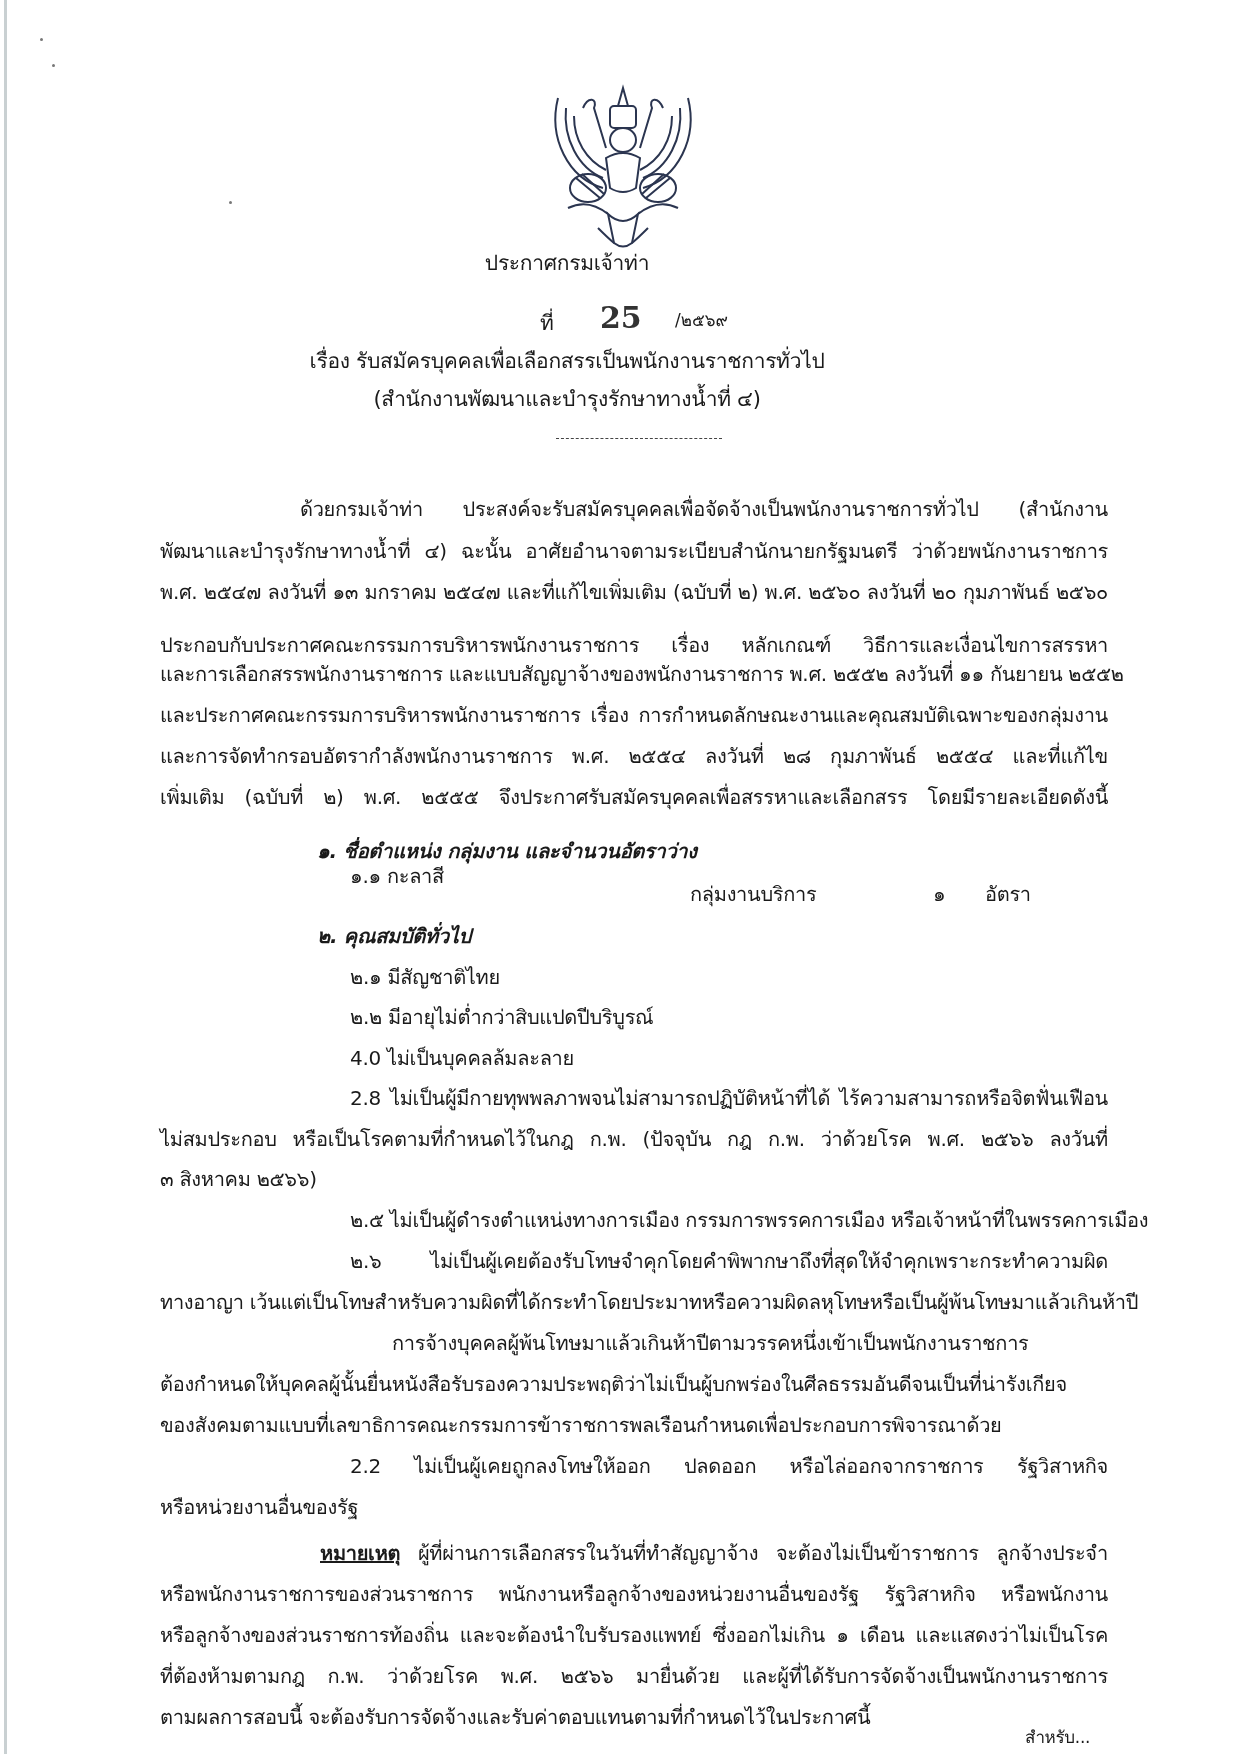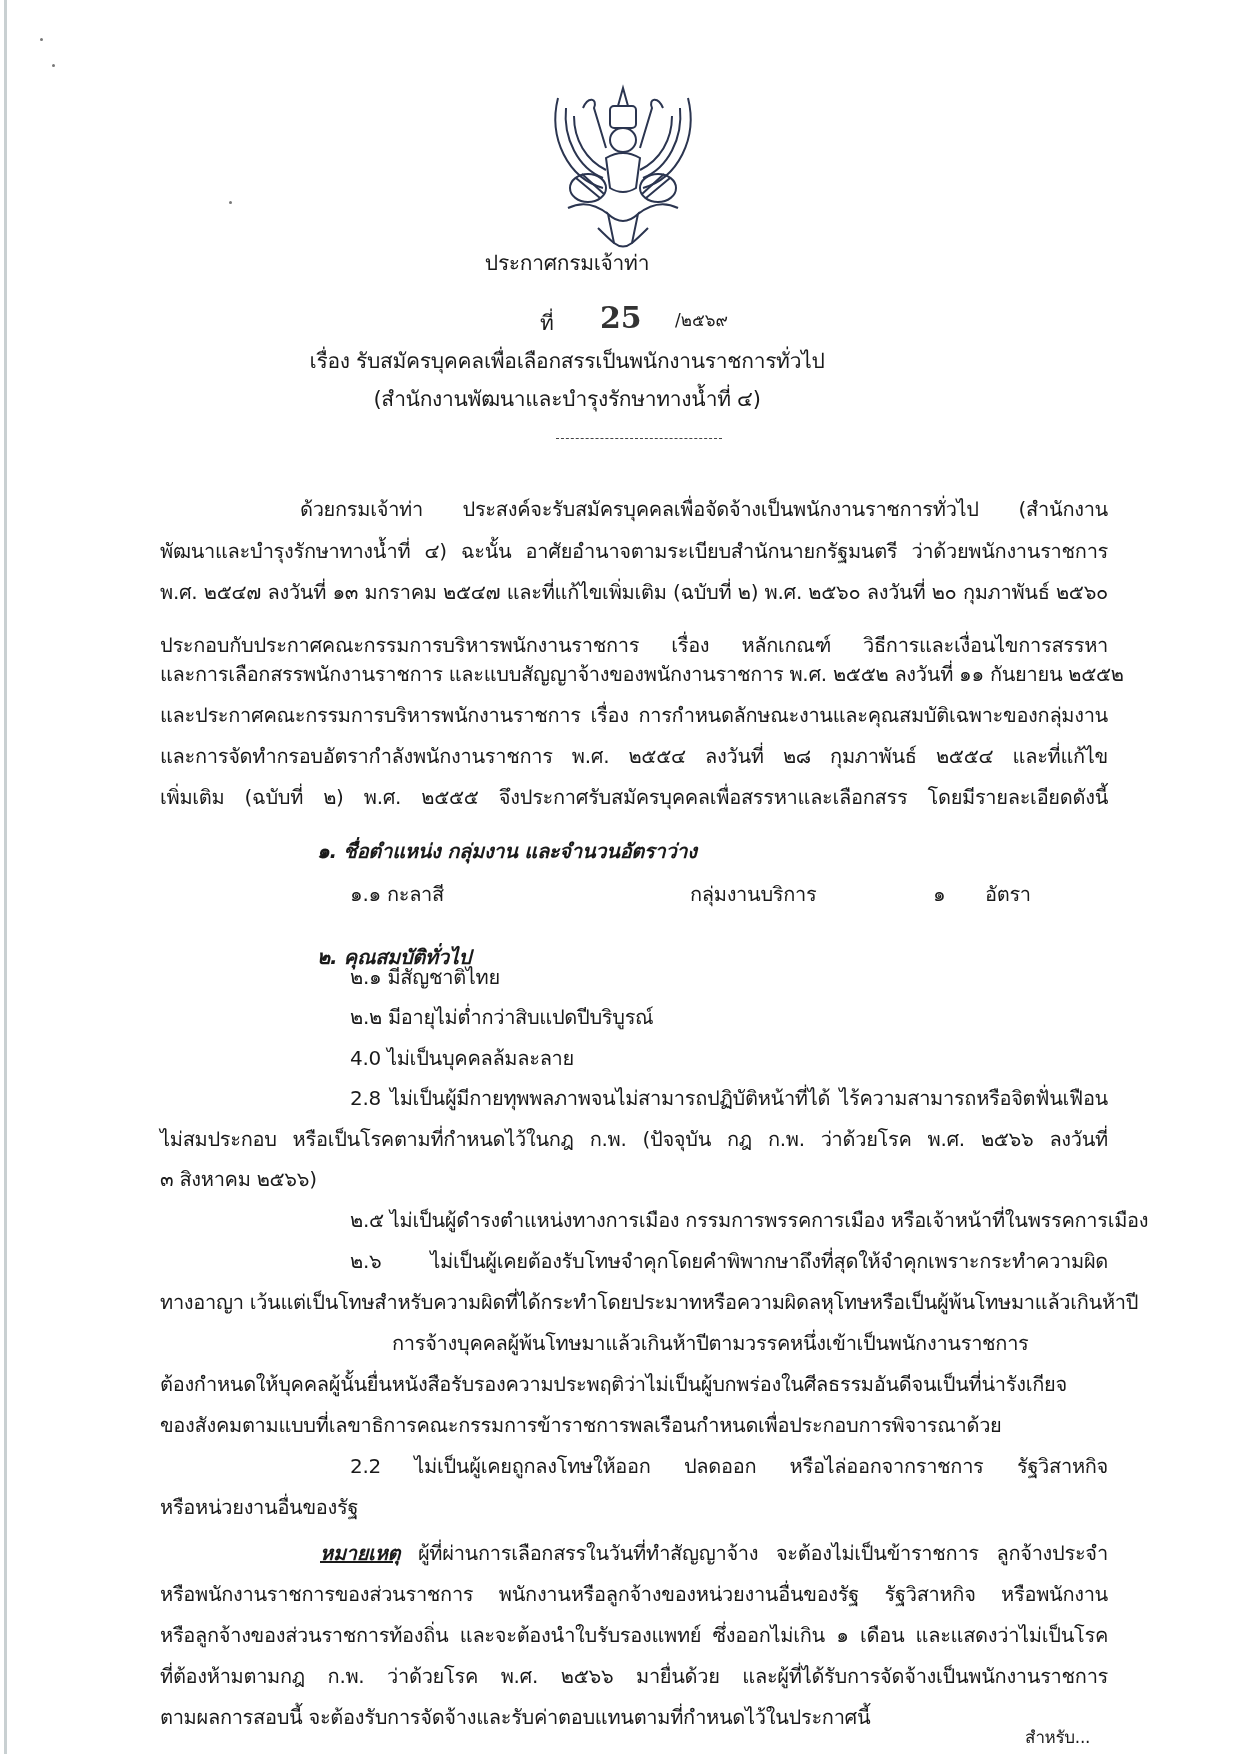--- a/index.html
+++ b/index.html
@@ -18,21 +18,21 @@
   }
   .center { left: 0; width: 1134px; text-align: center; }
   .title { font-size: 21px; }
   .num-row { position: absolute; top: 302px; left: 0; width: 1241px; height: 34px; }
   .num-label { position: absolute; left: 540px; top: 4px; font-size: 21px; }
   .num-value { position: absolute; left: 600px; top: -2px; font-size: 30px; font-weight: bold; font-family: "DejaVu Serif", serif; color: #333; }
   .num-year { position: absolute; left: 675px; top: 4px; font-size: 17px; }
   .dash { position: absolute; top: 438px; left: 556px; width: 166px; border-top: 1px dashed #444; }
   .justify { left: 160px; width: 948px; text-align: justify; text-align-last: justify; }
   .bold { font-weight: bold; font-style: italic; }
-  .underline { text-decoration: underline; font-weight: bold; font-style: italic; }
+  .underline { text-decoration: underline; font-weight: bold; }
 </style>
 </head>
 <body>
 
 <div class="scan-edge"></div>
 <div class="speck" style="left:40px;top:38px"></div>
 <div class="speck" style="left:52px;top:64px"></div>
 <div class="speck" style="left:229px;top:201px"></div>
 
 <svg class="emblem" viewBox="0 0 150 176">
@@ -68,27 +68,27 @@
 <div class="line justify" style="top:538px">พัฒนาและบำรุงรักษาทางน้ำที่ ๔) ฉะนั้น อาศัยอำนาจตามระเบียบสำนักนายกรัฐมนตรี ว่าด้วยพนักงานราชการ</div>
 <div class="line justify" style="top:579px">พ.ศ. ๒๕๔๗ ลงวันที่ ๑๓ มกราคม ๒๕๔๗ และที่แก้ไขเพิ่มเติม (ฉบับที่ ๒) พ.ศ. ๒๕๖๐ ลงวันที่ ๒๐ กุมภาพันธ์ ๒๕๖๐</div>
 <div class="line justify" style="top:632px">ประกอบกับประกาศคณะกรรมการบริหารพนักงานราชการ เรื่อง หลักเกณฑ์ วิธีการและเงื่อนไขการสรรหา</div>
 <div class="line justify" style="top:661px">และการเลือกสรรพนักงานราชการ และแบบสัญญาจ้างของพนักงานราชการ พ.ศ. ๒๕๕๒ ลงวันที่ ๑๑ กันยายน ๒๕๕๒</div>
 <div class="line justify" style="top:702px">และประกาศคณะกรรมการบริหารพนักงานราชการ เรื่อง การกำหนดลักษณะงานและคุณสมบัติเฉพาะของกลุ่มงาน</div>
 <div class="line justify" style="top:743px">และการจัดทำกรอบอัตรากำลังพนักงานราชการ พ.ศ. ๒๕๕๔ ลงวันที่ ๒๘ กุมภาพันธ์ ๒๕๕๔ และที่แก้ไข</div>
 <div class="line justify" style="top:784px">เพิ่มเติม (ฉบับที่ ๒) พ.ศ. ๒๕๕๕ จึงประกาศรับสมัครบุคคลเพื่อสรรหาและเลือกสรร โดยมีรายละเอียดดังนี้</div>
 
 <div class="line bold" style="top:838px;left:317px">๑. ชื่อตำแหน่ง กลุ่มงาน และจำนวนอัตราว่าง</div>
 <div>
-  <div class="line" style="top:881px;left:350px">๑.๑ กะลาสี</div>
+  <div class="line" style="top:863px;left:350px">๑.๑ กะลาสี</div>
   <div class="line" style="top:881px;left:690px">กลุ่มงานบริการ</div>
   <div class="line" style="top:881px;left:933px">๑</div>
   <div class="line" style="top:881px;left:985px">อัตรา</div>
 </div>
 
-<div class="line bold" style="top:944px;left:317px">๒. คุณสมบัติทั่วไป</div>
+<div class="line bold" style="top:923px;left:317px">๒. คุณสมบัติทั่วไป</div>
 <div class="line" style="top:964px;left:350px">๒.๑ มีสัญชาติไทย</div>
 <div class="line" style="top:1004px;left:350px">๒.๒ มีอายุไม่ต่ำกว่าสิบแปดปีบริบูรณ์</div>
 <div class="line" style="top:1045px;left:350px">4.0 ไม่เป็นบุคคลล้มละลาย</div>
 <div class="line" style="top:1085px;left:350px;width:758px;text-align:justify;text-align-last:justify">2.8 ไม่เป็นผู้มีกายทุพพลภาพจนไม่สามารถปฏิบัติหน้าที่ได้ ไร้ความสามารถหรือจิตฟั่นเฟือน</div>
 <div class="line justify" style="top:1126px">ไม่สมประกอบ หรือเป็นโรคตามที่กำหนดไว้ในกฎ ก.พ. (ปัจจุบัน กฎ ก.พ. ว่าด้วยโรค พ.ศ. ๒๕๖๖ ลงวันที่</div>
 <div class="line" style="top:1166px;left:160px">๓ สิงหาคม ๒๕๖๖)</div>
 <div class="line" style="top:1207px;left:350px;width:758px;text-align:justify;text-align-last:justify">๒.๕ ไม่เป็นผู้ดำรงตำแหน่งทางการเมือง กรรมการพรรคการเมือง หรือเจ้าหน้าที่ในพรรคการเมือง</div>
 <div class="line" style="top:1248px;left:350px;width:758px;text-align:justify;text-align-last:justify">๒.๖ ไม่เป็นผู้เคยต้องรับโทษจำคุกโดยคำพิพากษาถึงที่สุดให้จำคุกเพราะกระทำความผิด</div>
 <div class="line justify" style="top:1289px">ทางอาญา เว้นแต่เป็นโทษสำหรับความผิดที่ได้กระทำโดยประมาทหรือความผิดลหุโทษหรือเป็นผู้พ้นโทษมาแล้วเกินห้าปี</div>
 <div class="line" style="top:1330px;left:392px;width:716px;text-align:justify;text-align-last:justify">การจ้างบุคคลผู้พ้นโทษมาแล้วเกินห้าปีตามวรรคหนึ่งเข้าเป็นพนักงานราชการ</div>

